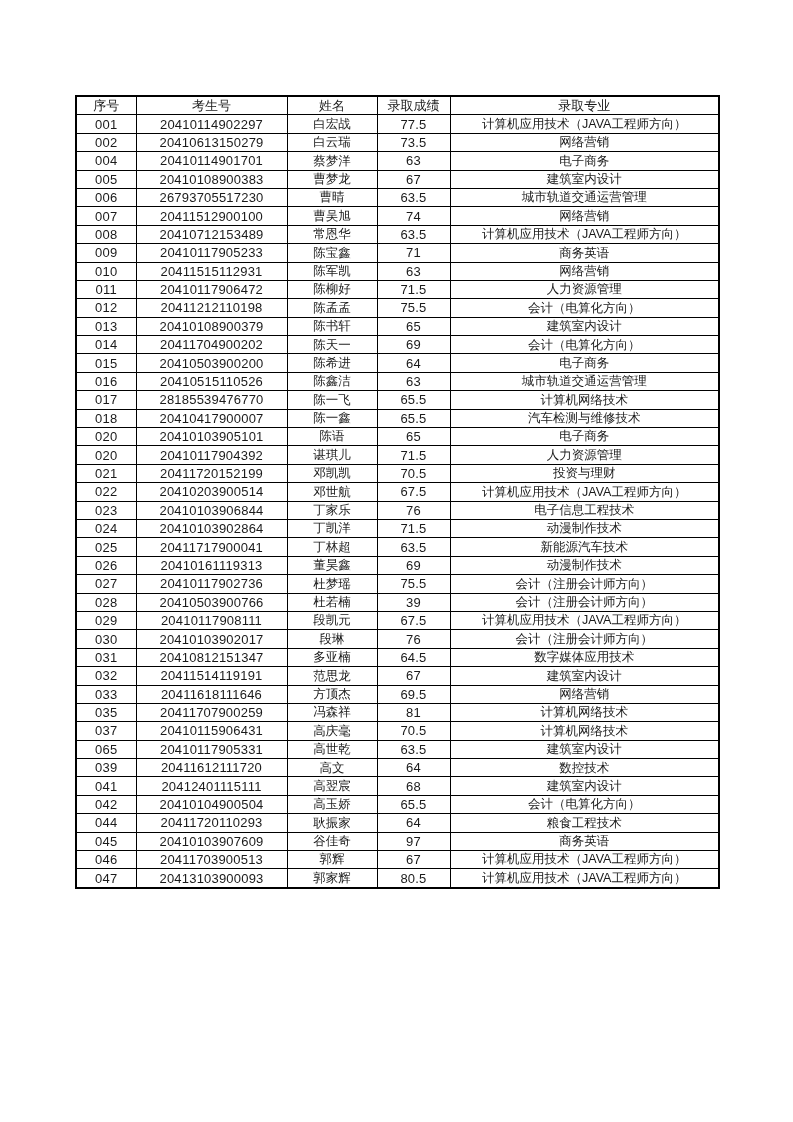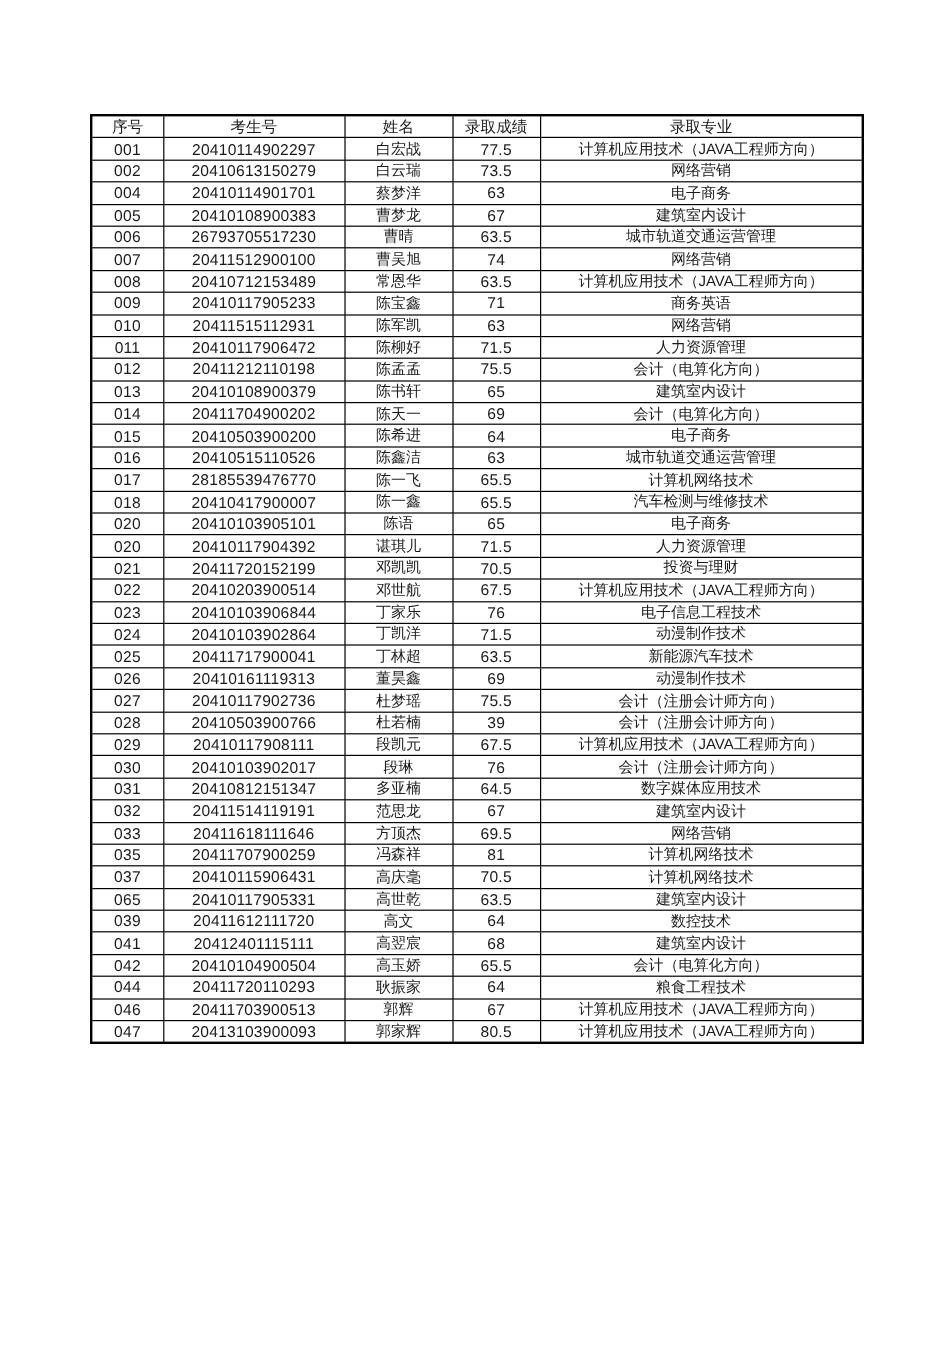--- a/index.html
+++ b/index.html
@@ -343,20 +343,27 @@
           <td class="cell-major">会计（电算化方向）</td>
         </tr>
         <tr>
           <td class="cell-index">044</td>
           <td class="cell-candidate-id">20411720110293</td>
           <td class="cell-name">耿振家</td>
           <td class="cell-score">64</td>
           <td class="cell-major">粮食工程技术</td>
         </tr>
         <tr>
+          <td class="cell-index">045</td>
+          <td class="cell-candidate-id">20410103907609</td>
+          <td class="cell-name">谷佳奇</td>
+          <td class="cell-score">97</td>
+          <td class="cell-major">商务英语</td>
+        </tr>
+        <tr>
           <td class="cell-index">046</td>
           <td class="cell-candidate-id">20411703900513</td>
           <td class="cell-name">郭辉</td>
           <td class="cell-score">67</td>
           <td class="cell-major">计算机应用技术（JAVA工程师方向）</td>
         </tr>
         <tr>
           <td class="cell-index">047</td>
           <td class="cell-candidate-id">20413103900093</td>
           <td class="cell-name">郭家辉</td>

